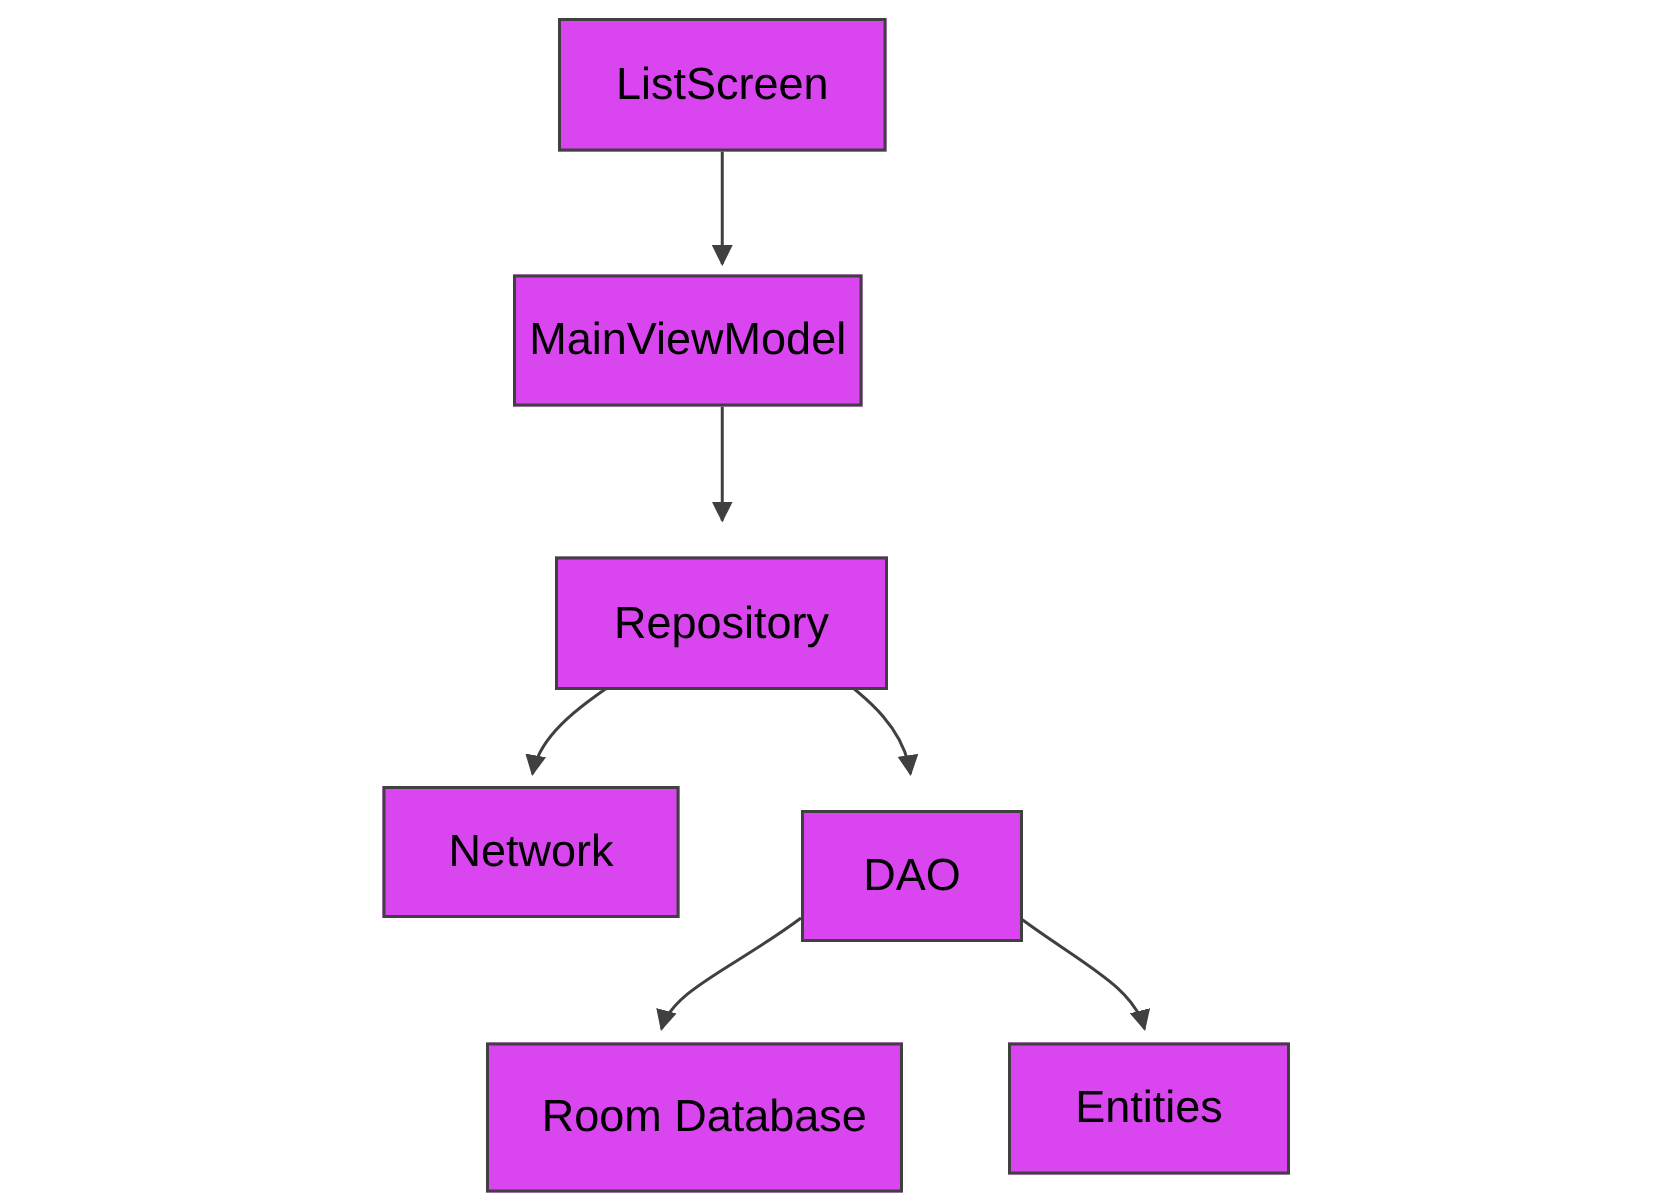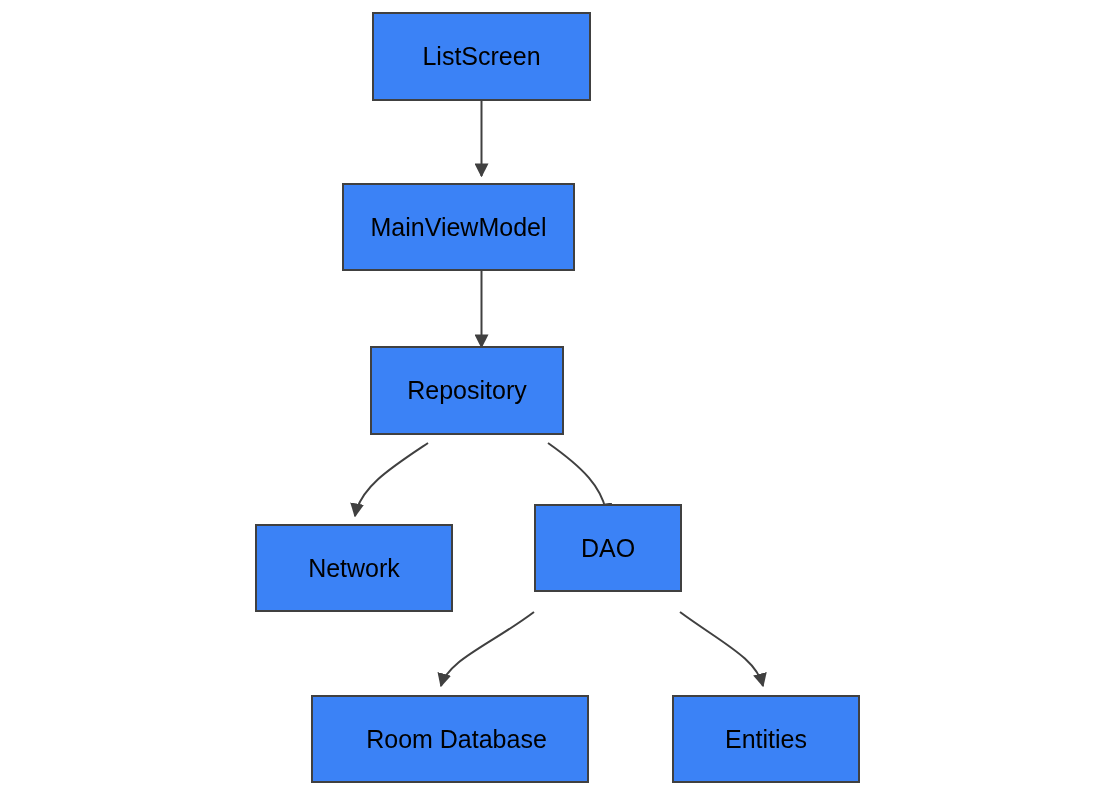--- a/index.html
+++ b/index.html
@@ -17,35 +17,35 @@
     width: 1116px; height: 798px;
   }
   .edges path.edge {
     fill: none;
     stroke: #404040;
     stroke-width: 2px;
   }
   .node {
     position: absolute;
     box-sizing: border-box;
-    background: #3b82f6;
+    background: #d946ef;
     border: 2px solid #404040;
     display: flex;
     align-items: center;
     justify-content: center;
-    font-size: 25px;
+    font-size: 30px;
     color: #000000;
     white-space: nowrap;
   }
   .n-listscreen    { left: 372px; top:  12px; width: 219px; height: 89px; }
   .n-mainviewmodel { left: 342px; top: 183px; width: 233px; height: 88px; }
-  .n-repository    { left: 370px; top: 346px; width: 194px; height: 89px; }
+  .n-repository    { left: 370px; top: 371px; width: 222px; height: 89px; }
   .n-network       { left: 255px; top: 524px; width: 198px; height: 88px; }
-  .n-dao           { left: 534px; top: 504px; width: 148px; height: 88px; }
-  .n-roomdatabase  { left: 311px; top: 695px; width: 278px; height: 88px; padding-left: 13px; }
+  .n-dao           { left: 534px; top: 540px; width: 148px; height: 88px; }
+  .n-roomdatabase  { left: 324px; top: 695px; width: 278px; height: 100px; padding-left: 13px; }
   .n-entities      { left: 672px; top: 695px; width: 188px; height: 88px; text-align: right; }
 </style>
 </head>
 <body>
 
 <div class="canvas">
 
   <svg class="edges" viewBox="0 0 1116 798" xmlns="http://www.w3.org/2000/svg">
     <defs>
       <marker id="arrowhead" viewBox="0 0 10 10" refX="9" refY="5" markerWidth="7" markerHeight="7" orient="auto">

